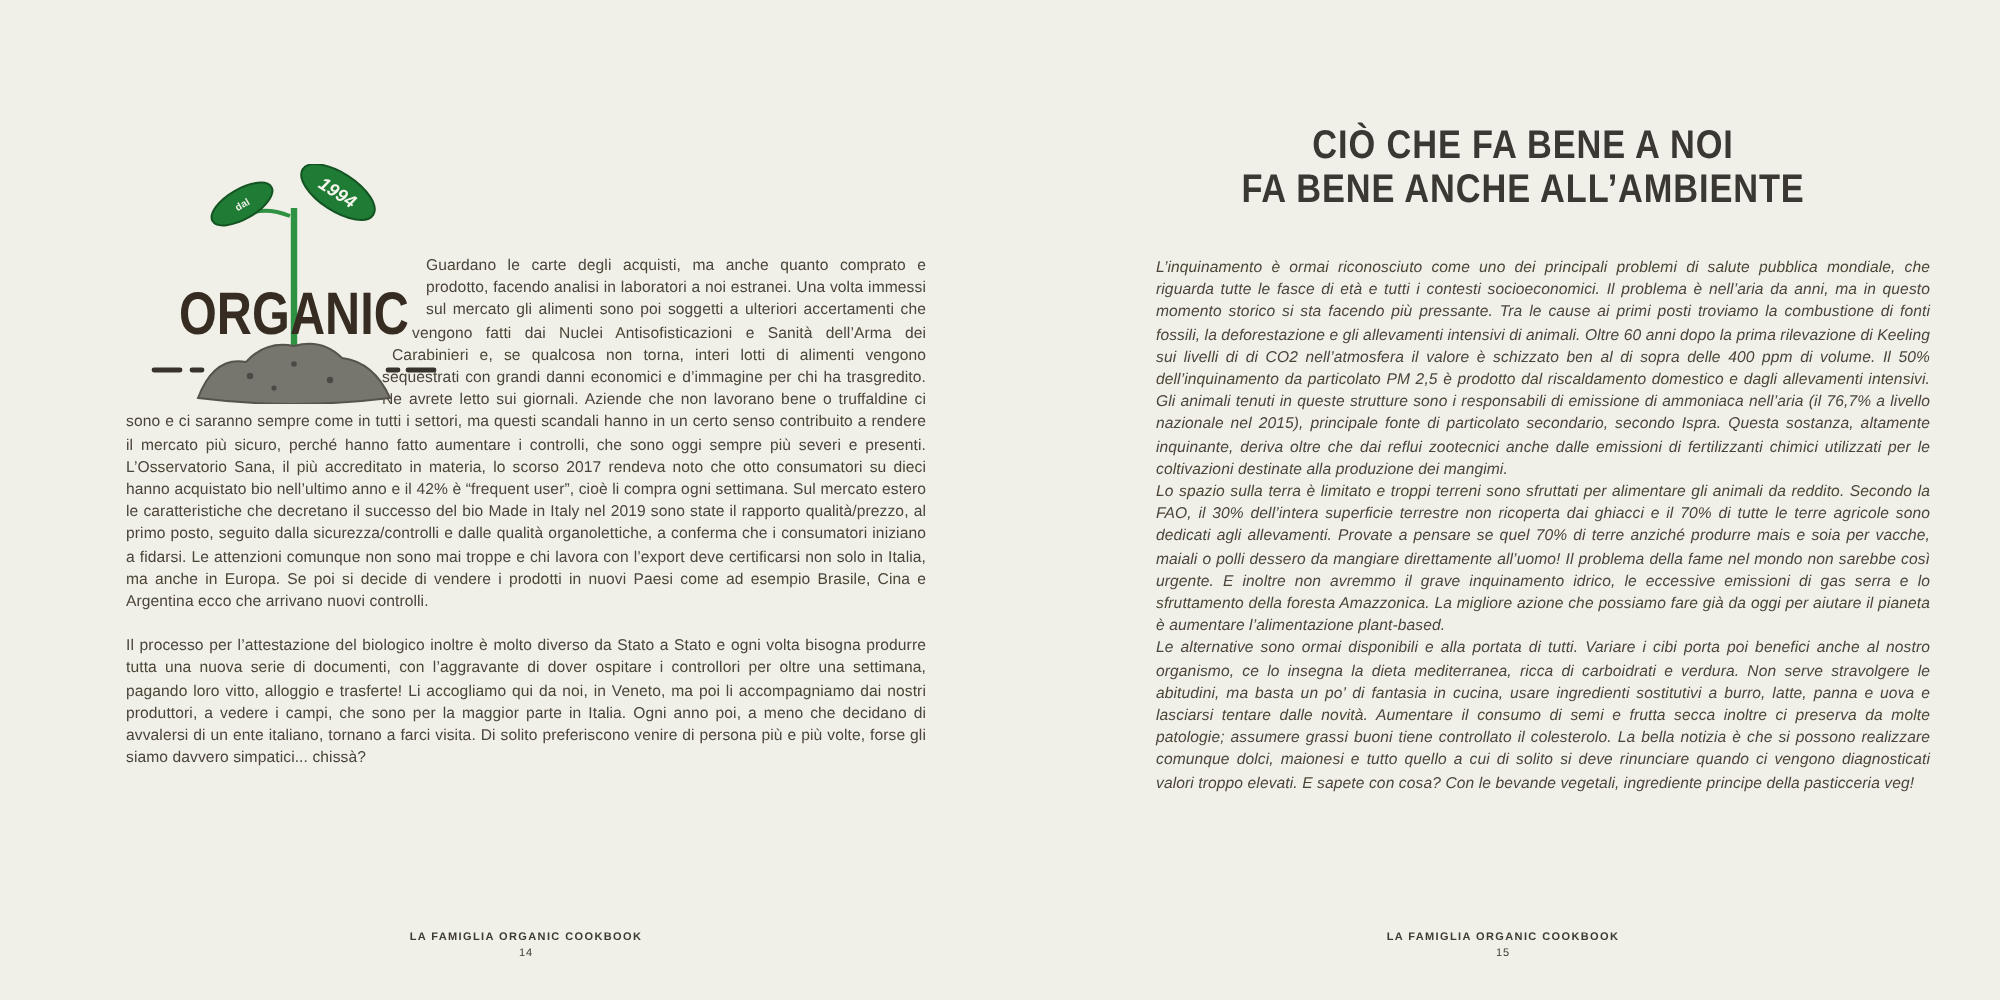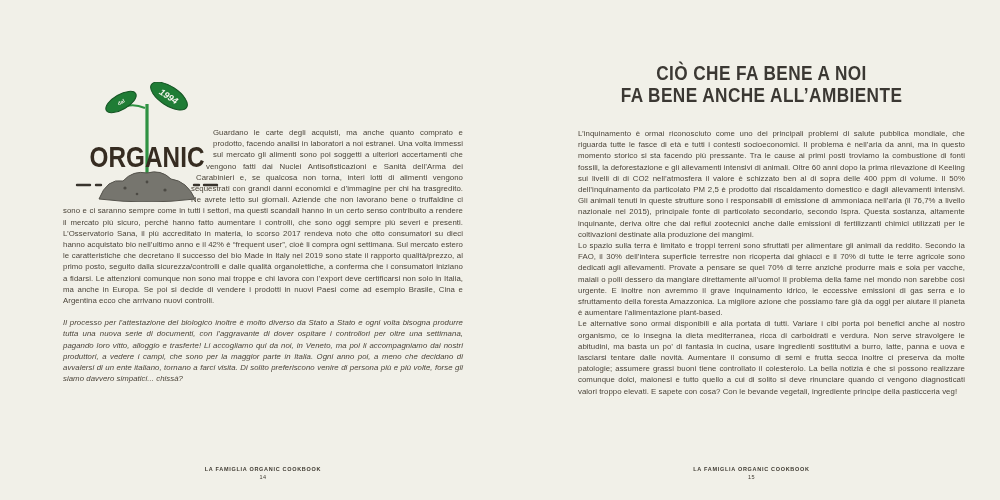--- a/index.html
+++ b/index.html
@@ -10,42 +10,42 @@
     overflow:hidden;
     font-family:"Liberation Sans", sans-serif;
   }
   
   .left-text{
     position:absolute;left:63px;top:127px;width:400px;
     font-size:7.8px;line-height:11.2px;color:#4b4439;
     text-align:justify;letter-spacing:0.05px;
   }
   .left-text p{margin:0;}
-  .left-text p + p{margin-top:11px;font-style:italic;}
+  .left-text p + p{margin-top:11px;}
   .float-step{float:left;clear:left;}
   .f1{width:150px;height:23px;}
   .f2{width:143px;height:12px;}
   .f3{width:133px;height:12px;}
   .f4{width:118px;height:12px;}
   .f5{width:128px;height:12px;}
   .logo-svg{position:absolute;left:12px;top:-45px;width:145px;height:120px;}
   
   .heading{
     position:absolute;left:568px;top:62px;width:387px;
     text-align:center;color:#3b3833;font-weight:bold;
     font-size:20px;line-height:22px;letter-spacing:0.5px;
     transform:scaleX(0.86);transform-origin:50% 0;
     white-space:nowrap;
   }
   .right-text{
     position:absolute;left:578px;top:128px;width:387px;
     font-size:7.8px;line-height:11.2px;color:#4b4439;
     text-align:justify;letter-spacing:0.05px;
   }
-  .right-text p{margin:0;}
+  .right-text p{margin:0;font-style:italic;}
   
   .footer{
     position:absolute;top:466px;width:400px;text-align:center;
     color:#3f3a31;
   }
   .footer-left{left:63px;}
   .footer-right{left:558px;width:387px;}
   .footer .book-title{
     font-size:5.5px;font-weight:bold;letter-spacing:0.7px;line-height:7px;
   }

